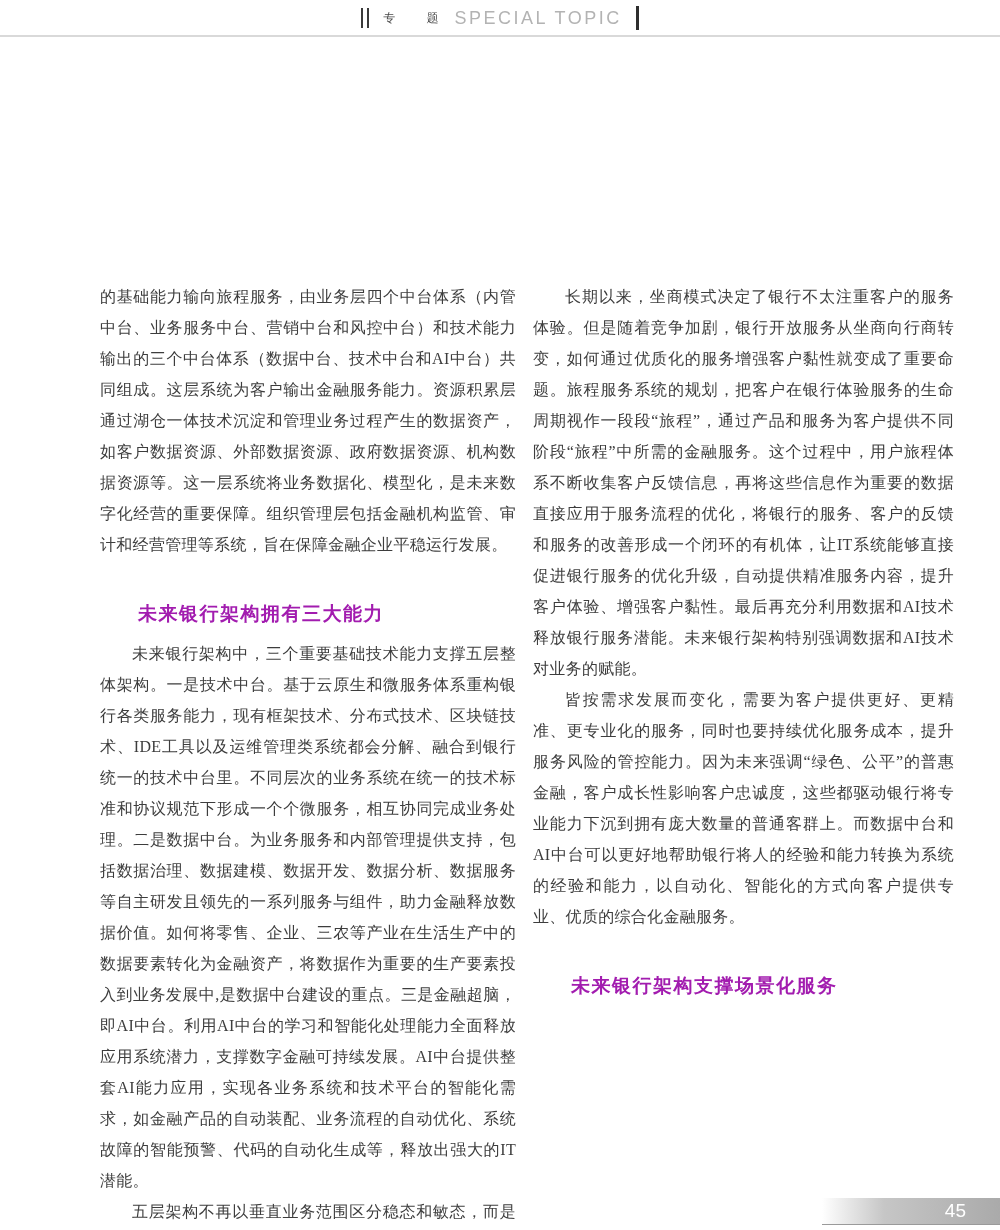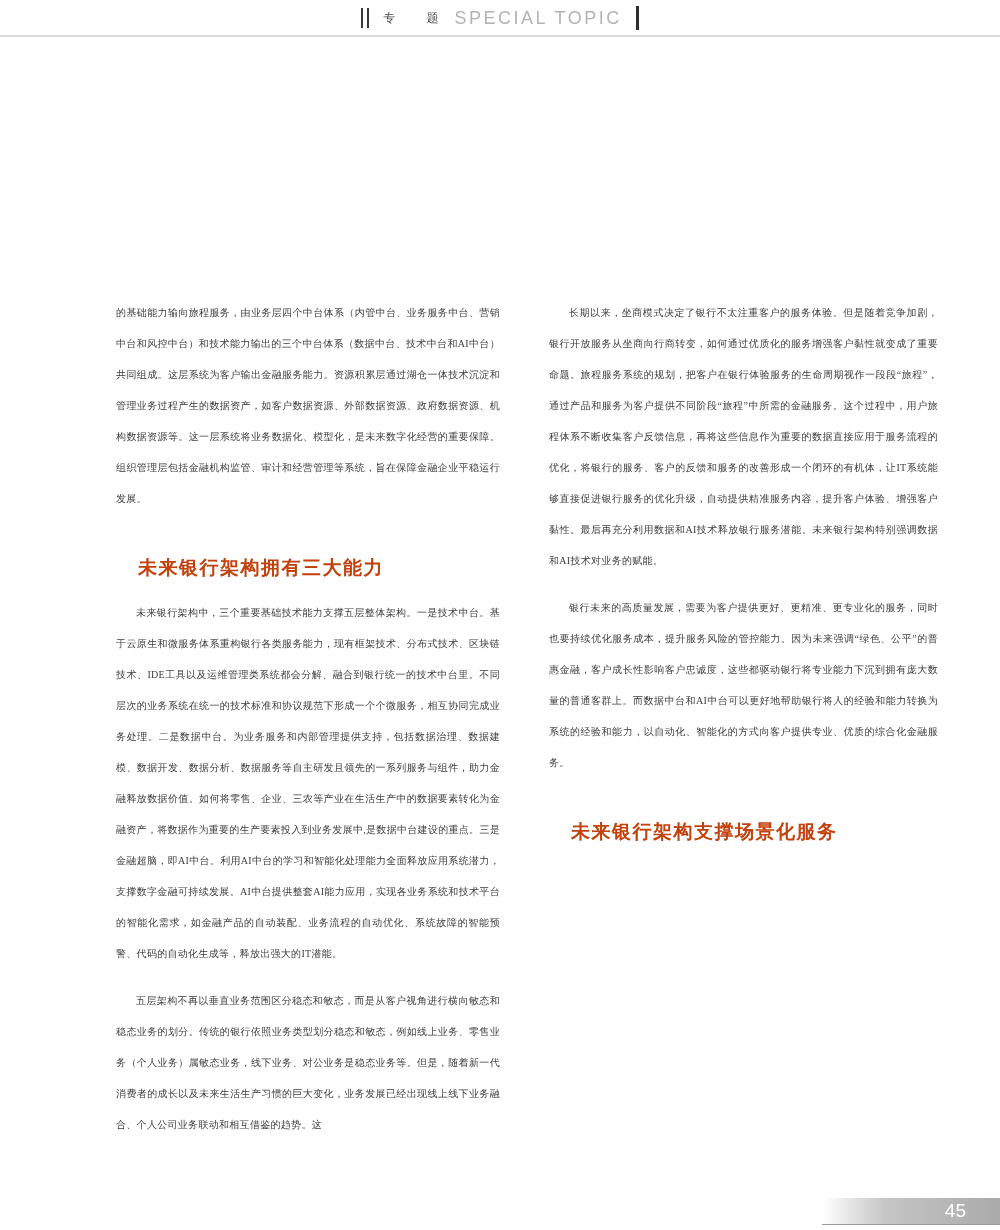--- a/index.html
+++ b/index.html
@@ -37,33 +37,33 @@
     position: absolute; top: 35px; left: 0; width: 100%; height: 2px;
     background: #d9d9d9;
   }
 
   
   .col { position: absolute; top: 281px; }
   .col-left  { left: 100px; width: 416px; }
   .col-right { left: 533px; width: 421px; }
 
   .col p {
-    margin: 16px;
-    font-size: 10px;
+    margin: 0;
+    font-size: 16px;
     line-height: 31px;
     text-align: justify;
     letter-spacing: 0.3px;
   }
   .col p.indent { text-indent: 2em; }
 
   .col h3 {
     margin: 41px 0 11px 0;
     font-size: 19px;
     font-weight: bold;
-    color: #c2410c;
+    color: #a21caf;
     text-indent: 2em;
     letter-spacing: 1.5px;
   }
 
   
   .folio-bar {
     position: absolute; top: 1198px; right: 0;
     width: 178px; height: 27px;
     background: linear-gradient(to right, rgba(210,210,210,0) 0%, #c6c6c6 35%, #aaaaaa 100%);
     border-bottom: 1px solid #9a9a9a;
@@ -88,20 +88,20 @@
 
 <div class="col col-left">
   <p>的基础能力输向旅程服务，由业务层四个中台体系（内管中台、业务服务中台、营销中台和风控中台）和技术能力输出的三个中台体系（数据中台、技术中台和AI中台）共同组成。这层系统为客户输出金融服务能力。资源积累层通过湖仓一体技术沉淀和管理业务过程产生的数据资产，如客户数据资源、外部数据资源、政府数据资源、机构数据资源等。这一层系统将业务数据化、模型化，是未来数字化经营的重要保障。组织管理层包括金融机构监管、审计和经营管理等系统，旨在保障金融企业平稳运行发展。</p>
   <h3>未来银行架构拥有三大能力</h3>
   <p class="indent">未来银行架构中，三个重要基础技术能力支撑五层整体架构。一是技术中台。基于云原生和微服务体系重构银行各类服务能力，现有框架技术、分布式技术、区块链技术、IDE工具以及运维管理类系统都会分解、融合到银行统一的技术中台里。不同层次的业务系统在统一的技术标准和协议规范下形成一个个微服务，相互协同完成业务处理。二是数据中台。为业务服务和内部管理提供支持，包括数据治理、数据建模、数据开发、数据分析、数据服务等自主研发且领先的一系列服务与组件，助力金融释放数据价值。如何将零售、企业、三农等产业在生活生产中的数据要素转化为金融资产，将数据作为重要的生产要素投入到业务发展中,是数据中台建设的重点。三是金融超脑，即AI中台。利用AI中台的学习和智能化处理能力全面释放应用系统潜力，支撑数字金融可持续发展。AI中台提供整套AI能力应用，实现各业务系统和技术平台的智能化需求，如金融产品的自动装配、业务流程的自动优化、系统故障的智能预警、代码的自动化生成等，释放出强大的IT潜能。</p>
   <p class="indent">五层架构不再以垂直业务范围区分稳态和敏态，而是从客户视角进行横向敏态和稳态业务的划分。传统的银行依照业务类型划分稳态和敏态，例如线上业务、零售业务（个人业务）属敏态业务，线下业务、对公业务是稳态业务等。但是，随着新一代消费者的成长以及未来生活生产习惯的巨大变化，业务发展已经出现线上线下业务融合、个人公司业务联动和相互借鉴的趋势。这</p>
 </div>
 
 <div class="col col-right">
   <p class="indent">长期以来，坐商模式决定了银行不太注重客户的服务体验。但是随着竞争加剧，银行开放服务从坐商向行商转变，如何通过优质化的服务增强客户黏性就变成了重要命题。旅程服务系统的规划，把客户在银行体验服务的生命周期视作一段段“旅程”，通过产品和服务为客户提供不同阶段“旅程”中所需的金融服务。这个过程中，用户旅程体系不断收集客户反馈信息，再将这些信息作为重要的数据直接应用于服务流程的优化，将银行的服务、客户的反馈和服务的改善形成一个闭环的有机体，让IT系统能够直接促进银行服务的优化升级，自动提供精准服务内容，提升客户体验、增强客户黏性。最后再充分利用数据和AI技术释放银行服务潜能。未来银行架构特别强调数据和AI技术对业务的赋能。</p>
-  <p class="indent">银行未来的高质量发展，需要为客户提供更好、更精准、更专业化的服务，同时也要持续优化服务成本，提升服务风险的管控能力。因为未来强调“绿色、公平”的普惠金融，客户成长性影响客户忠诚度，这些都驱动银行将专业能力下沉到拥有庞大数量的普通客群上。而数据中台和AI中台可以更好地帮助银行将人的经验和能力转换为系统的经验和能力，以自动化、智能化的方式向客户提供专业、优质的综合化金融服务。</p>
+  <p class="indent">皆按需求发展而变化，需要为客户提供更好、更精准、更专业化的服务，同时也要持续优化服务成本，提升服务风险的管控能力。因为未来强调“绿色、公平”的普惠金融，客户成长性影响客户忠诚度，这些都驱动银行将专业能力下沉到拥有庞大数量的普通客群上。而数据中台和AI中台可以更好地帮助银行将人的经验和能力转换为系统的经验和能力，以自动化、智能化的方式向客户提供专业、优质的综合化金融服务。</p>
   <h3>未来银行架构支撑场景化服务</h3>
 
 </div>
 
 <div class="folio-bar">
   <span class="folio-num">45</span>
 </div>
 
 </body></html>

